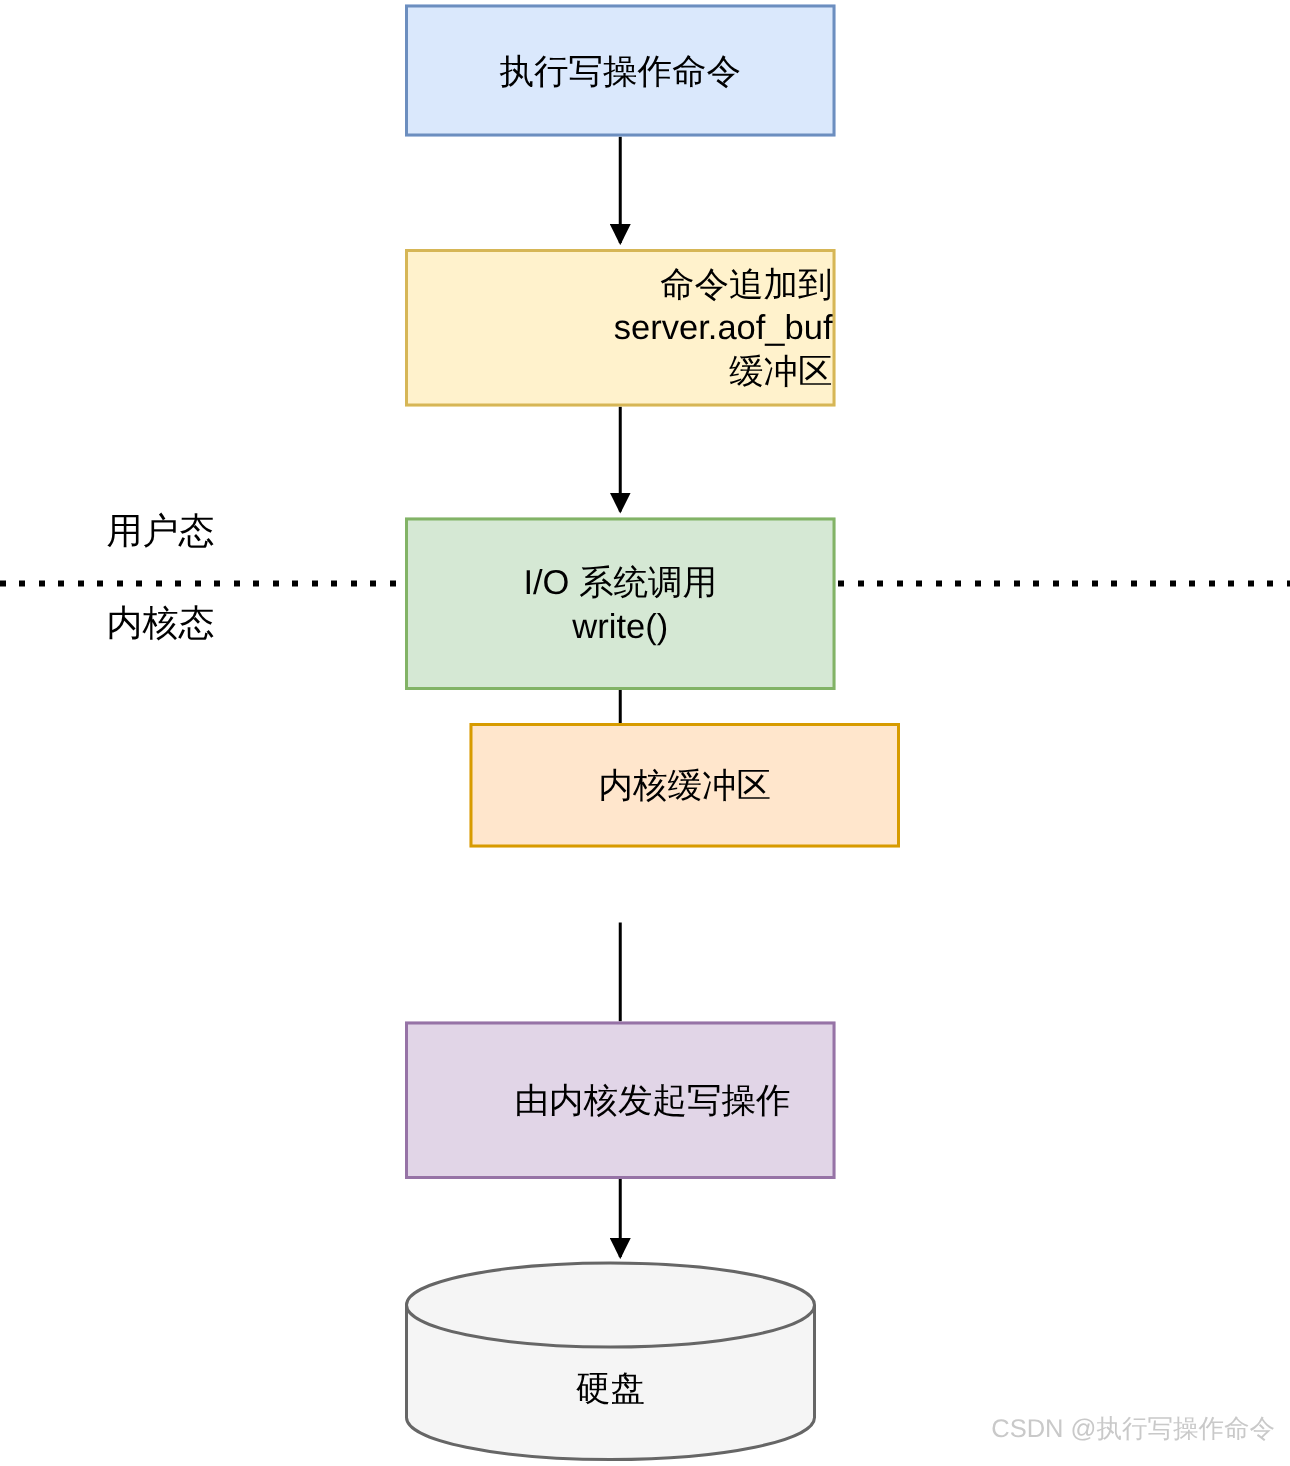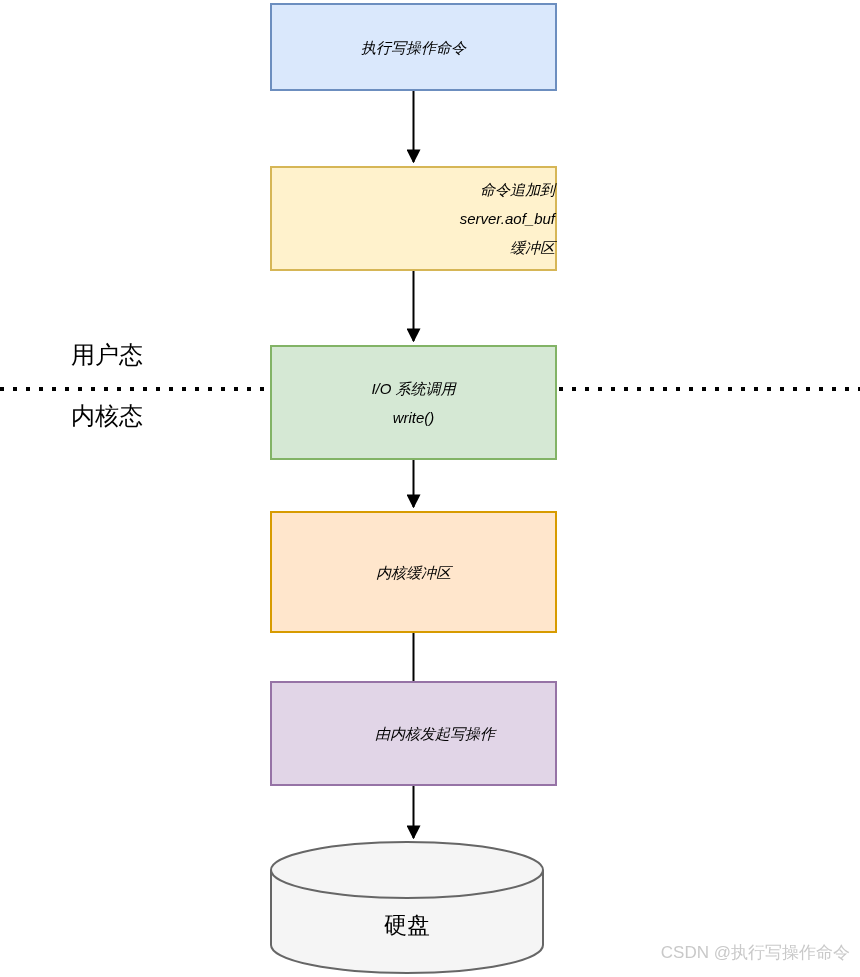--- a/index.html
+++ b/index.html
@@ -41,29 +41,28 @@
     width: 287px;
     border: 2px solid #999;
     display: flex;
     flex-direction: column;
     justify-content: center;
     align-items: center;
     text-align: center;
     z-index: 2;
   }
   .flow-node .line {
-    font-size: 15px;
+    font-size: 23px;
     line-height: 29px;
     white-space: nowrap;
-    font-style: italic;
   }
   .n0 { top: 3px;   height: 88px;  }
   .n1 { top: 166px; height: 105px; align-items: flex-end; }
   .n2 { top: 345px; height: 115px;  }
-  .n3 { top: 511px; height: 122px; }
+  .n3 { top: 482px; height: 83px; margin-left: 43px; }
   .n4 { top: 681px; height: 105px; }
 
   svg.overlay {
     position: absolute;
     left: 0; top: 0;
     width: 860px; height: 977px;
     z-index: 1;
     pointer-events: none;
   }
   .disk-label {

